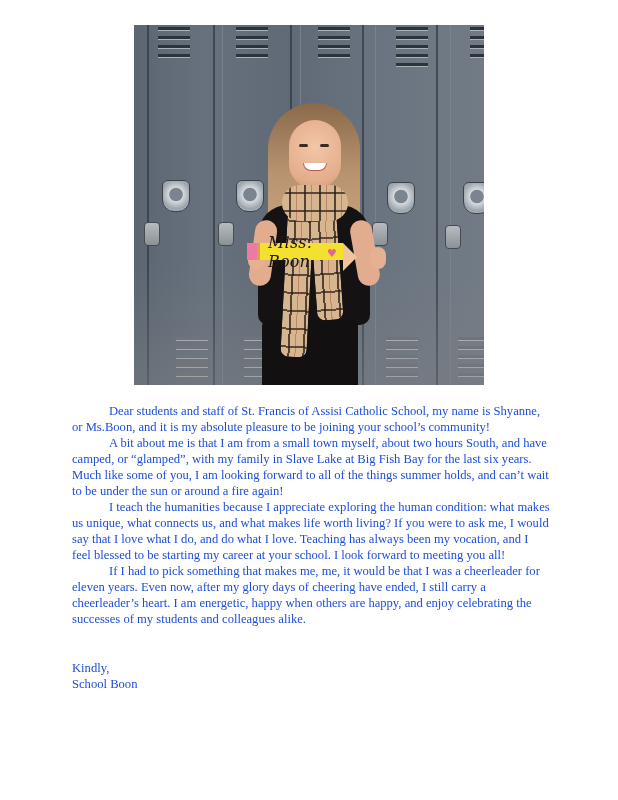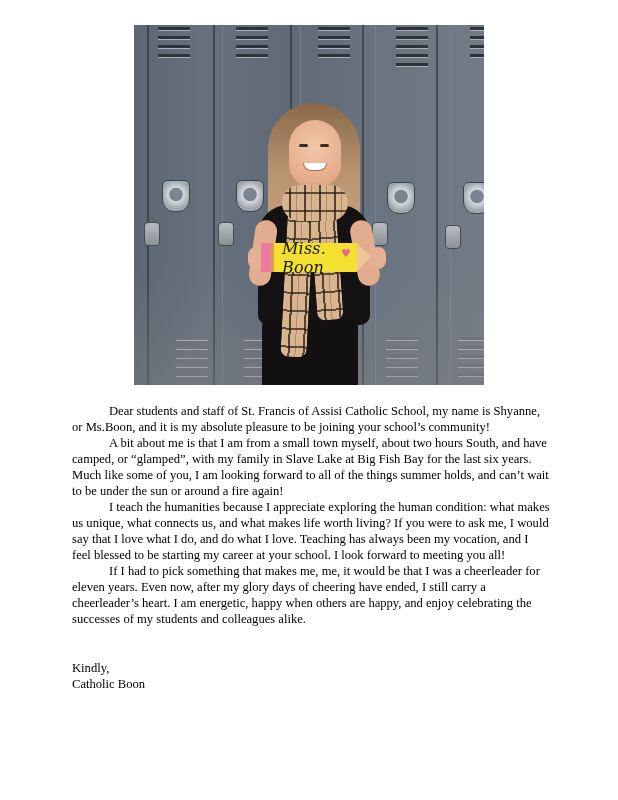--- a/index.html
+++ b/index.html
@@ -37,34 +37,34 @@
   .legs { position: absolute; left: 128px; top: 295px; width: 96px; height: 70px; background: #121011; border-radius: 6px 6px 0 0; }
   .scarf { position: absolute; background:
       repeating-linear-gradient(90deg, transparent 0 7px, rgba(40,28,20,.75) 7px 9px, transparent 9px 14px, rgba(150,40,30,.35) 14px 15px),
       repeating-linear-gradient(0deg, transparent 0 9px, rgba(40,28,20,.7) 9px 11px, transparent 11px 18px),
       #d7b58f; }
   .scarf.knot { left: 148px; top: 160px; width: 66px; height: 36px; border-radius: 20px; }
   .scarf.tail1 { left: 150px; top: 190px; width: 26px; height: 142px; border-radius: 4px 4px 8px 8px; transform: rotate(3deg); }
   .scarf.tail2 { left: 180px; top: 190px; width: 26px; height: 105px; border-radius: 4px 4px 8px 8px; transform: rotate(-4deg); }
 
   
-  .pencil { position: absolute; left: 127px; top: 218px; width: 110px; height: 29px; display: flex; }
+  .pencil { position: absolute; left: 113px; top: 218px; width: 110px; height: 17px; display: flex; }
   .pencil .eraser { width: 10px; background: #ec7aa2; border-right: 3px solid #d9a24a; }
   .pencil .body { flex: 1; background: #f4e02e; position: relative;
     font-family: "DejaVu Serif", serif; font-style: italic; font-size: 16px; color: #1d1a12;
     display: flex; align-items: center; padding-left: 8px; letter-spacing: 0.2px; }
   .pencil .heart { position: absolute; right: 6px; top: 4px; color: #e2678f; font-size: 11px; font-style: normal; }
   .pencil .tip { width: 0; height: 0; border-top: 14.5px solid transparent; border-bottom: 14.5px solid transparent; border-left: 14px solid #efc59b; }
   .hand { position: absolute; width: 16px; height: 22px; border-radius: 8px; background: #e6b193; }
 
   
   .letter {
     position: absolute; left: 72px; top: 403px; width: 478px;
     font-family: "Liberation Serif", "DejaVu Serif", serif;
-    font-size: 12.6px; line-height: 16px; color: #000000;
+    font-size: 12.6px; line-height: 16px; color: #1d4ed8;
   }
   .letter p { margin: 0; text-indent: 37px; }
   .letter .closing { margin-top: 33px; text-indent: 0; }
   .letter .closing span { display: block; }
 </style>
 </head>
 <body>
 
 <div class="photo">
 
@@ -175,15 +175,15 @@
   <div class="hand" style="left:236px;top:222px"></div>
 </div>
 
 <div class="letter">
   <p>Dear students and staff of St. Francis of Assisi Catholic School, my name is Shyanne, or Ms.Boon, and it is my absolute pleasure to be joining your school’s community!</p>
   <p>A bit about me is that I am from a small town myself, about two hours South, and have camped, or “glamped”, with my family in Slave Lake at Big Fish Bay for the last six years. Much like some of you, I am looking forward to all of the things summer holds, and can’t wait to be under the sun or around a fire again!</p>
   <p>I teach the humanities because I appreciate exploring the human condition: what makes us unique, what connects us, and what makes life worth living? If you were to ask me, I would say that I love what I do, and do what I love. Teaching has always been my vocation, and I feel blessed to be starting my career at your school. I look forward to meeting you all!</p>
   <p>If I had to pick something that makes me, me, it would be that I was a cheerleader for eleven years. Even now, after my glory days of cheering have ended, I still carry a cheerleader’s heart. I am energetic, happy when others are happy, and enjoy celebrating the successes of my students and colleagues alike.</p>
   <div class="closing">
     <span>Kindly,</span>
-    <span>Catholic Boon</span>
+    <span>School Boon</span>
   </div>
 </div>
 
 </body></html>

